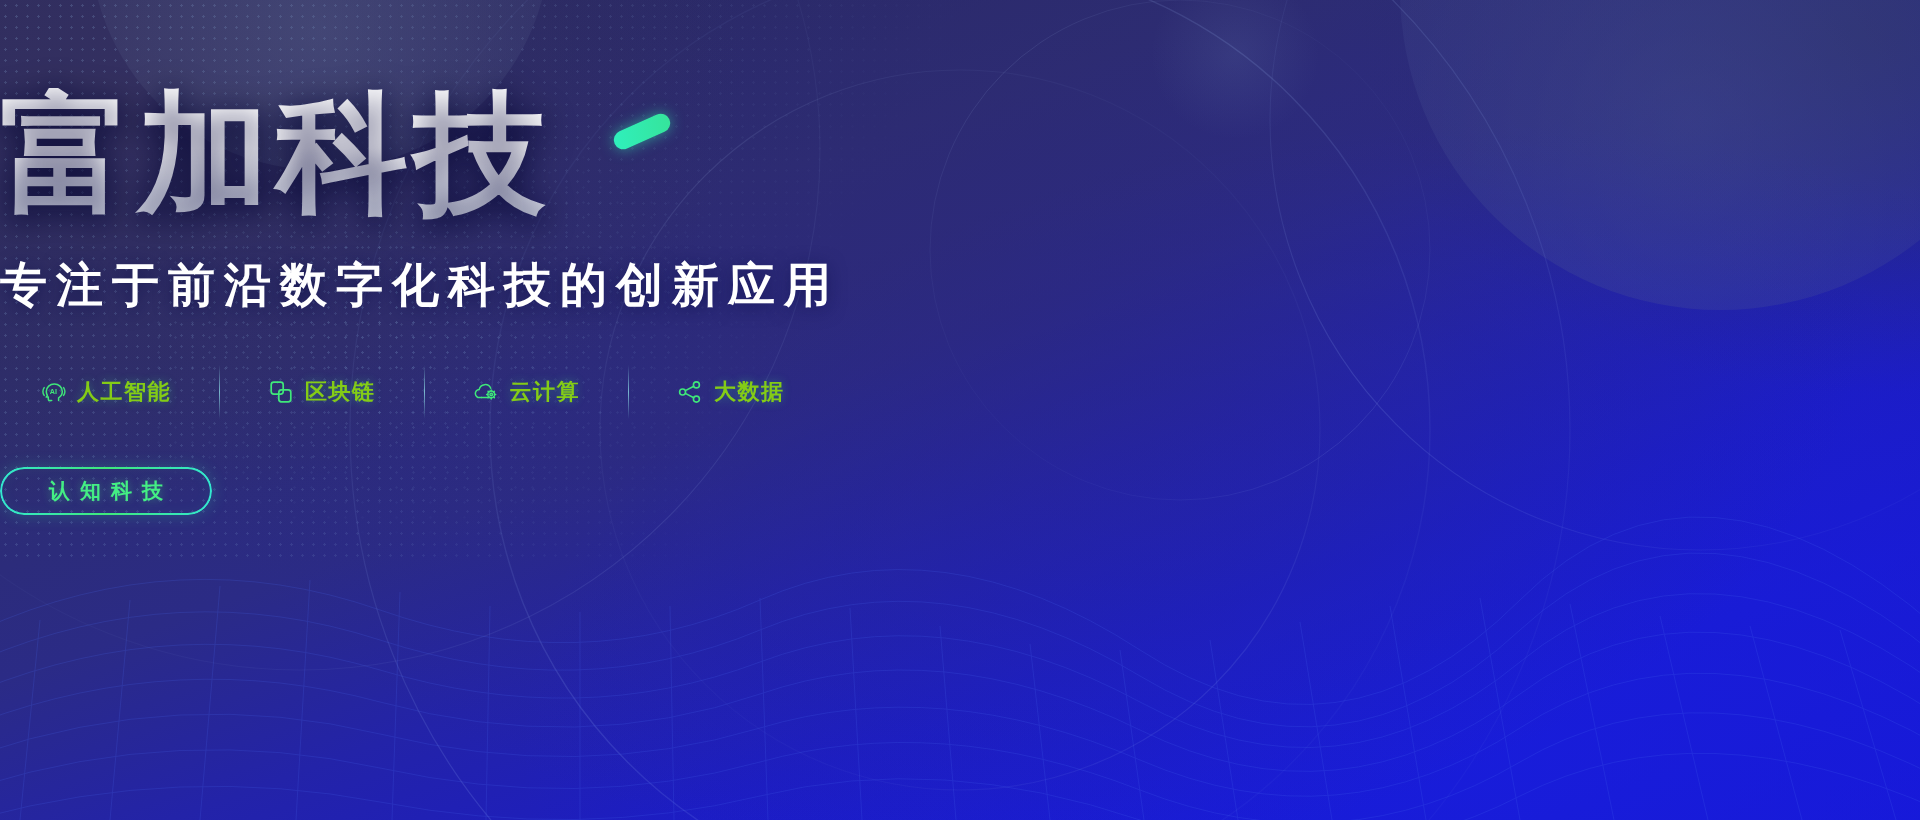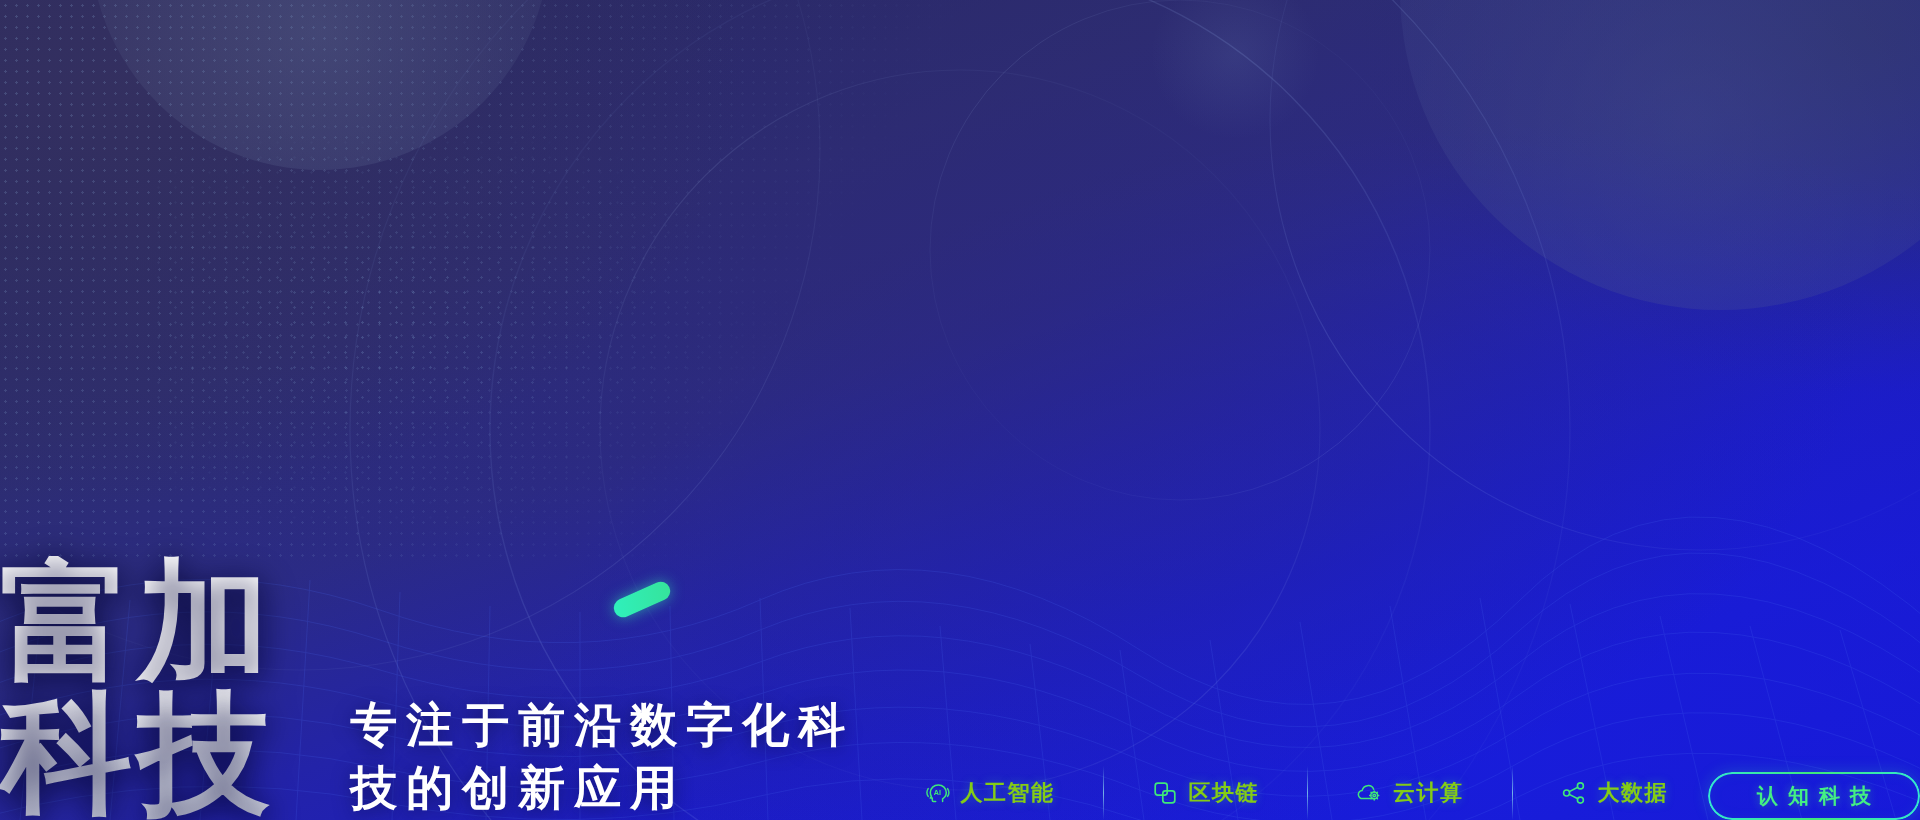--- a/index.html
+++ b/index.html
@@ -82,21 +82,21 @@
   .arcs { position:absolute; inset:0; opacity:.5; }
 
   
   .mesh { position:absolute; left:0; bottom:0; width:1920px; height:430px; }
   .mesh-back { position:absolute; left:0; bottom:0; width:1920px; height:340px; opacity:.38; }
 
   
   .content {
     position:relative; z-index:5;
     width:1920px; height:820px;
-    display:flex; flex-direction:row; align-items:flex-end;
+    display:flex; flex-direction:column; align-items:flex-start;
   }
 
   .logo-wrap {
     margin-top:88px;
     position:relative;
     display:flex; align-items:center; justify-content:center;
   }
   .logo {
     font-size:132px;
     line-height:1;
@@ -113,21 +113,21 @@
     position:absolute;
     left:612px; top:34px;
     width:60px; height:19px;
     border-radius:10px;
     background:linear-gradient(105deg,#2ff0bd 0%,#36e39a 100%);
     transform:rotate(-24deg);
     box-shadow:0 0 14px rgba(50,235,175,.55);
   }
 
   .subtitle {
-    margin-top:12px;
+    margin-top:34px;
     font-size:47px;
     font-weight:700;
     letter-spacing:9px;
     color:#ffffff;
     text-shadow:0 3px 18px rgba(10,12,70,.65);
   }
 
   .tags {
     margin-top:48px;
     display:flex; align-items:center;
@@ -148,21 +148,21 @@
     color:#84cc16;
     text-shadow:0 0 10px rgba(60,230,130,.35);
     white-space:nowrap;
   }
   .divider {
     width:1px; height:54px;
     background:linear-gradient(180deg, rgba(120,220,230,0) 0%, rgba(150,235,240,.72) 50%, rgba(120,220,230,0) 100%);
     flex:none;
   }
 
-  .cta-wrap { margin-top:26px; }
+  .cta-wrap { margin-top:48px; }
   .cta {
     display:inline-flex; align-items:center; justify-content:center;
     min-width:212px; height:48px;
     padding:0 30px;
     border:1.6px solid;
     border-image:linear-gradient(90deg,#35e6c8,#3fe87a,#35e6c8) 1;
     border-radius:26px;
     background:transparent;
     color:#44ef84;
     font-family:"Liberation Sans", sans-serif;

